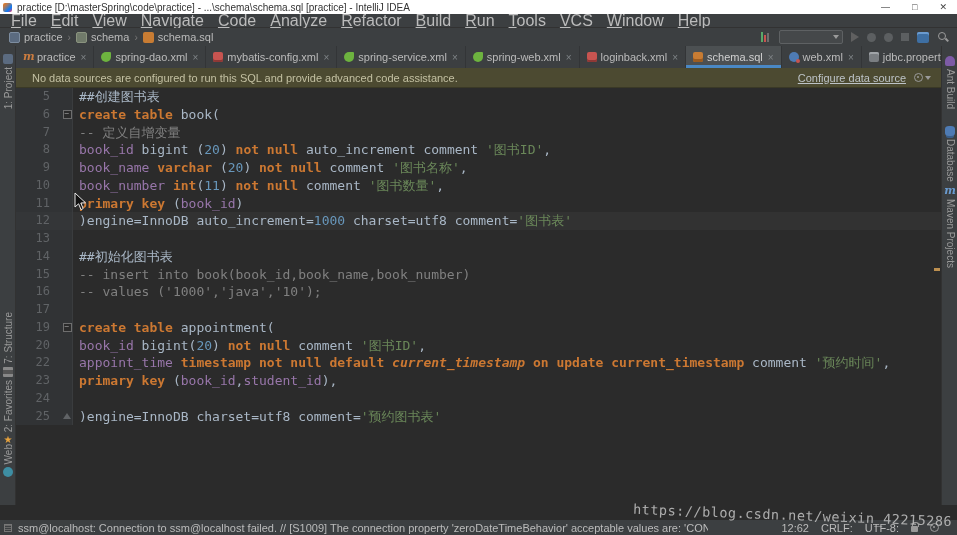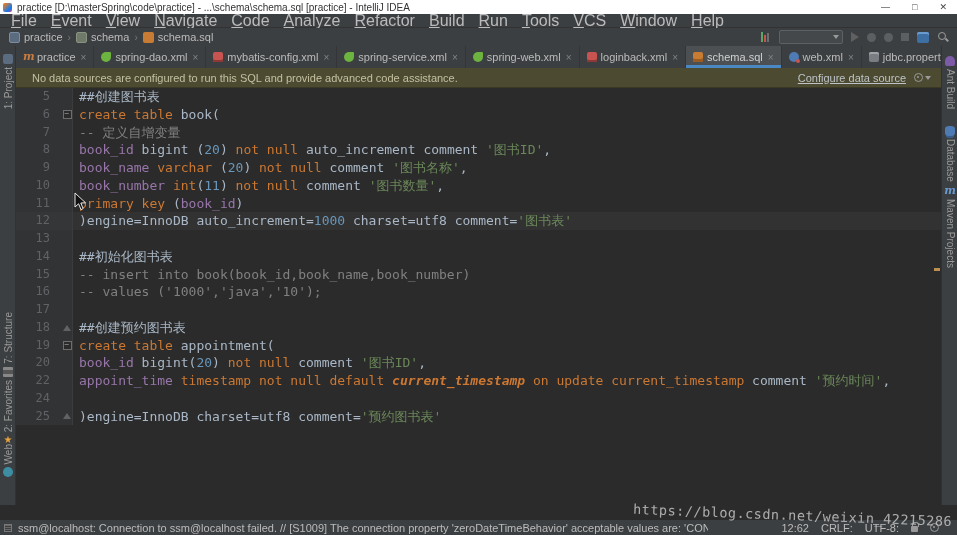--- a/index.html
+++ b/index.html
@@ -88,21 +88,21 @@
     font-size:12px; background:#313335; height:100%; line-height:17.75px; }
   .line.cur .gut { background:#343638; }
   .foldcol { width:11px; flex:0 0 11px; height:100%; display:flex; align-items:center;
     justify-content:center; background:#313335; border-right:1px solid #3a3c3e; }
   .line.cur .foldcol { background:#343638; }
   .fold-minus { width:9px; height:9px; border:1px solid #6e6e6e; color:#9a9a9a; font-size:8px;
     line-height:6px; text-align:center; background:#2B2B2B; }
   .fold-up { width:0; height:0; border-left:4px solid transparent; border-right:4px solid transparent;
     border-bottom:6px solid #606366; }
   .code { padding-left:6px; white-space:pre; font-size:13px; line-height:17.75px; }
-  .tk-k { color:#CC7832; font-weight:normal; }
+  .tk-k { color:#CC7832; font-weight:bold; }
   .tk-ki{ color:#CC7832; font-weight:bold; font-style:italic;margin-top:28px; }
   .tk-i { color:#9876AA; }
   .tk-n { color:#6897BB; }
   .tk-s { color:#6A8759; }
   .tk-c { color:#808080; }
   .tk-p { color:#A9B7C6; }
   #stripe-mark { position:absolute; right:1px; top:180px; width:6px; height:3px; background:#BC8F4F; }
   #mouse-cursor { position:absolute; left:58px; top:104px; z-index:50; }
   
   .stripe { position:absolute; top:46px; width:16px; height:459px; background:#3C3F41; }
@@ -157,21 +157,21 @@
     <span id="title-text">practice [D:\masterSpring\code\practice] - ...\schema\schema.sql [practice] - IntelliJ IDEA</span>
     <span id="win-controls">
       <span>—</span>
       <span>□</span>
       <span>✕</span>
     </span>
   </div>
 
   <div id="menubar">
       <span class="menu-item">File</span>
-      <span class="menu-item">Event</span>
+      <span class="menu-item">Edit</span>
       <span class="menu-item">View</span>
       <span class="menu-item">Navigate</span>
       <span class="menu-item">Code</span>
       <span class="menu-item">Analyze</span>
       <span class="menu-item">Refactor</span>
       <span class="menu-item">Build</span>
       <span class="menu-item">Run</span>
       <span class="menu-item">Tools</span>
       <span class="menu-item">VCS</span>
       <span class="menu-item">Window</span>
@@ -336,42 +336,40 @@
         <span class="gut">16</span>
         <span class="foldcol"></span>
         <span class="code"><span class="tk-c">-- values ('1000','java','10');</span></span>
       </div>
       <div class="line">
         <span class="gut">17</span>
         <span class="foldcol"></span>
         <span class="code"></span>
       </div>
       <div class="line">
-        <span class="gut">18</span>
-        <span class="foldcol">
-          <span class="fold-up"></span>
-        </span>
-        <span class="code"><span class="tk-p">##创建预约图书表</span></span>
-      </div>
-      <div class="line">
         <span class="gut">19</span>
         <span class="foldcol">
           <span class="fold-minus">−</span>
         </span>
         <span class="code"><span class="tk-k">create table</span><span class="tk-p"> appointment(</span></span>
       </div>
       <div class="line">
         <span class="gut">20</span>
         <span class="foldcol"></span>
         <span class="code"><span class="tk-i">book_id</span><span class="tk-p"> bigint(</span><span class="tk-n">20</span><span class="tk-p">) </span><span class="tk-k">not null</span><span class="tk-p"> comment </span><span class="tk-s">'图书ID'</span><span class="tk-p">,</span></span>
       </div>
       <div class="line">
         <span class="gut">22</span>
         <span class="foldcol"></span>
         <span class="code"><span class="tk-i">appoint_time</span><span class="tk-p"> </span><span class="tk-k">timestamp not null default</span><span class="tk-p"> </span><span class="tk-ki">current_timestamp</span><span class="tk-p"> </span><span class="tk-k">on update current_timestamp</span><span class="tk-p"> comment </span><span class="tk-s">'预约时间'</span><span class="tk-p">,</span></span>
+      </div>
+      <div class="line">
+        <span class="gut">23</span>
+        <span class="foldcol"></span>
+        <span class="code"><span class="tk-k">primary key</span><span class="tk-p"> (</span><span class="tk-i">book_id</span><span class="tk-p">,</span><span class="tk-i">student_id</span><span class="tk-p">),</span></span>
       </div>
       <div class="line">
         <span class="gut">24</span>
         <span class="foldcol"></span>
       </div>
       <div class="line">
         <span class="gut">25</span>
         <span class="foldcol">
           <span class="fold-up"></span>
         </span>

